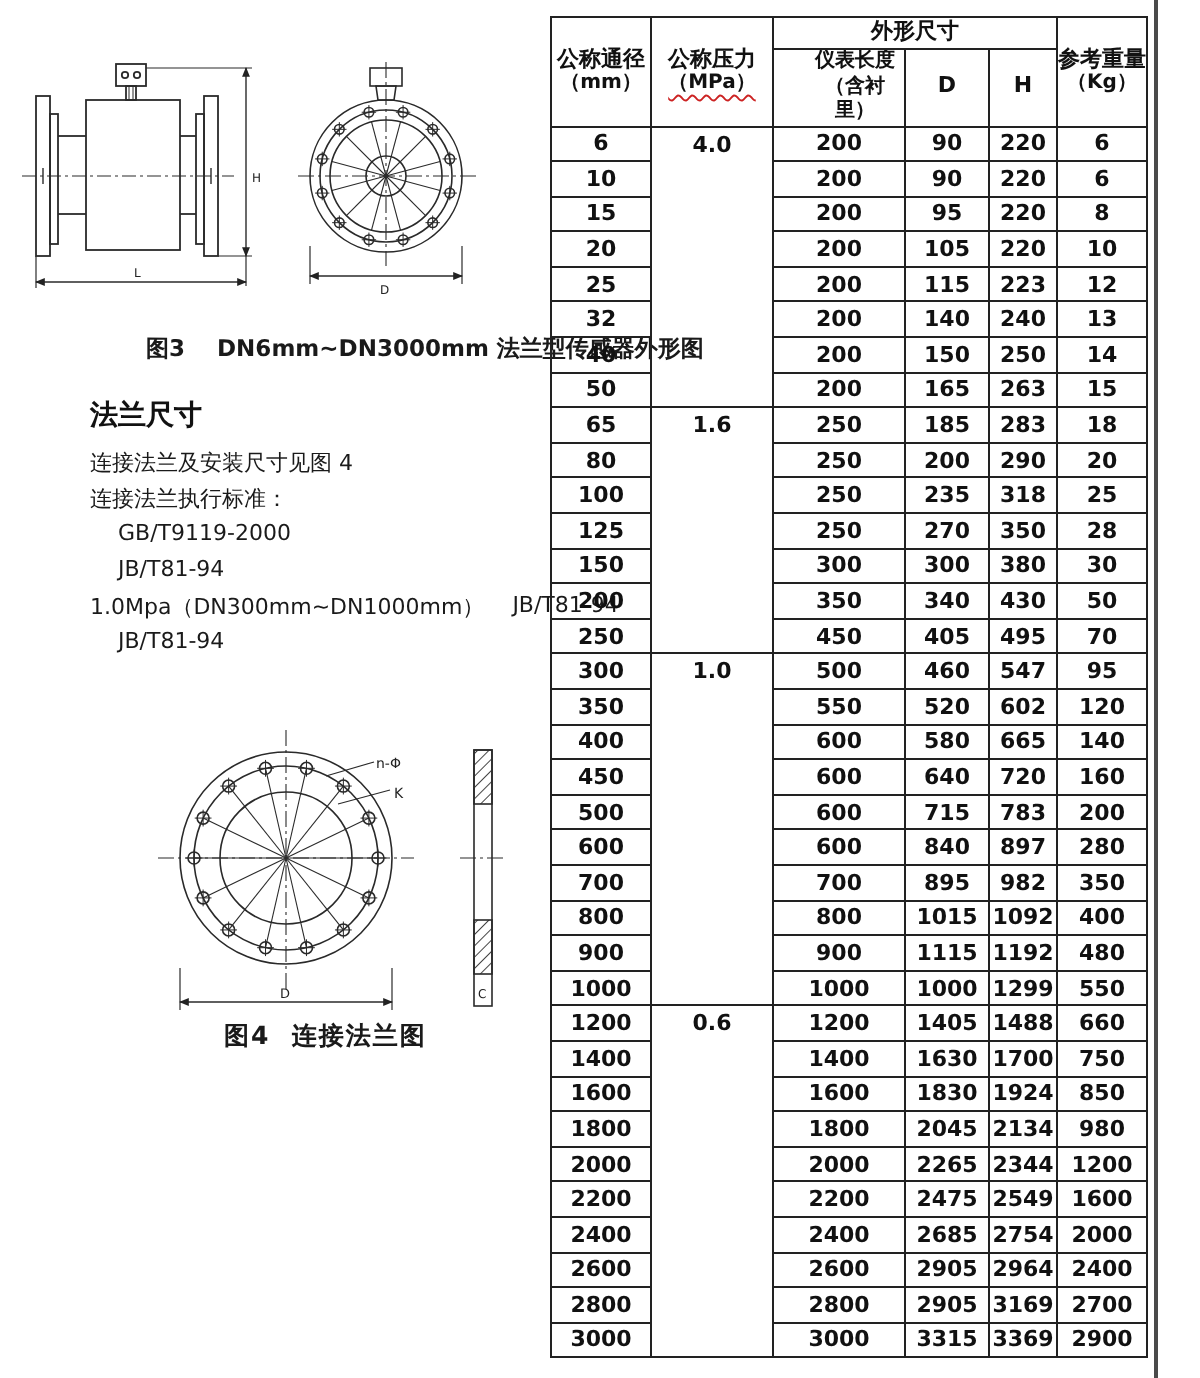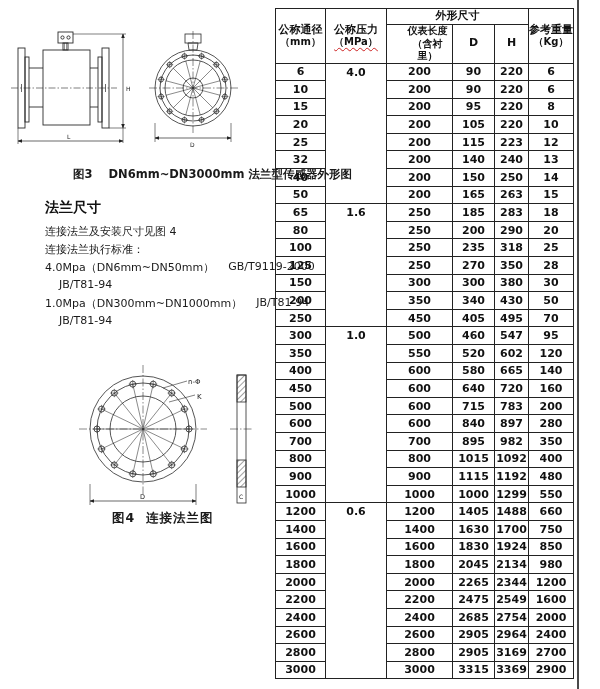--- a/index.html
+++ b/index.html
@@ -157,21 +157,20 @@
   <text x="185" y="122" font-size="6">D</text>
 </svg>
 
 <div class="cap fig3-cap">图3    DN6mm~DN3000mm 法兰型传感器外形图</div>
 
 <div class="sec-title">法兰尺寸</div>
 <div class="sec-line" style="top:224px">连接法兰及安装尺寸见图 4</div>
 <div class="sec-line" style="top:242px">连接法兰执行标准：</div>
 
 <div class="std-line" style="top:260px">
-  <span>4.0Mpa（DN6mm~DN50mm）</span>
   <span class="std-code">GB/T9119-2000</span>
 </div>
 <div class="std-line" style="top:278px">
   <span class="std-code">JB/T81-94</span>
 </div>
 <div class="std-line" style="top:296px">
   <span>1.0Mpa（DN300mm~DN1000mm）</span>
   <span class="std-code">JB/T81-94</span>
 </div>
 <div class="std-line" style="top:314px">

